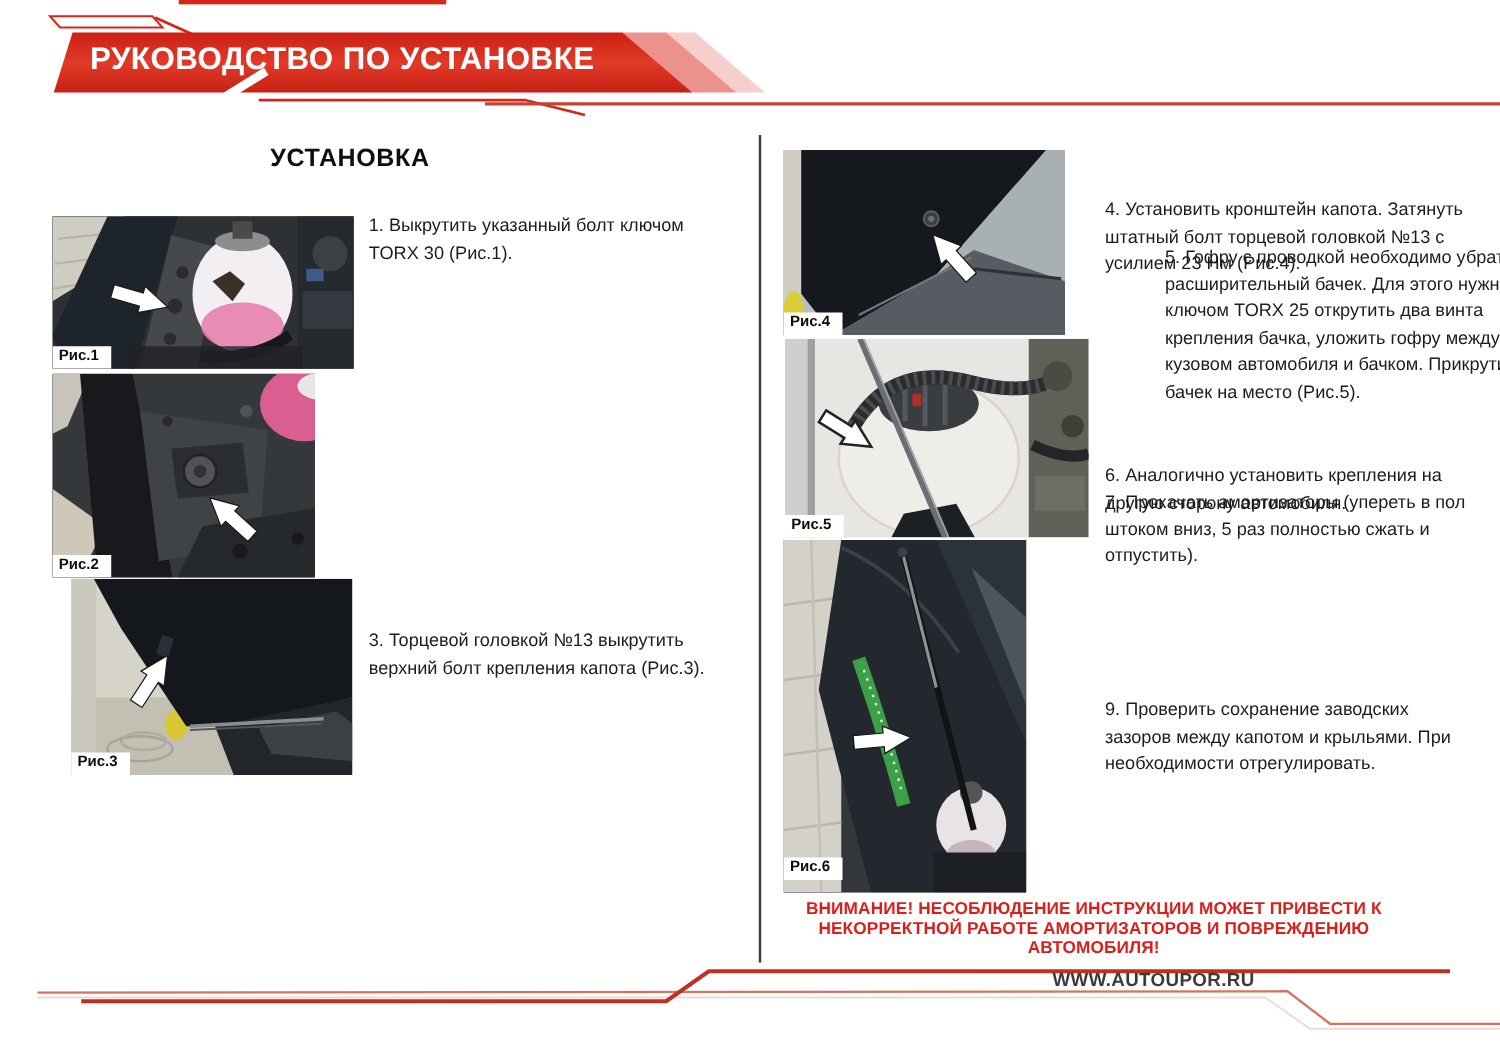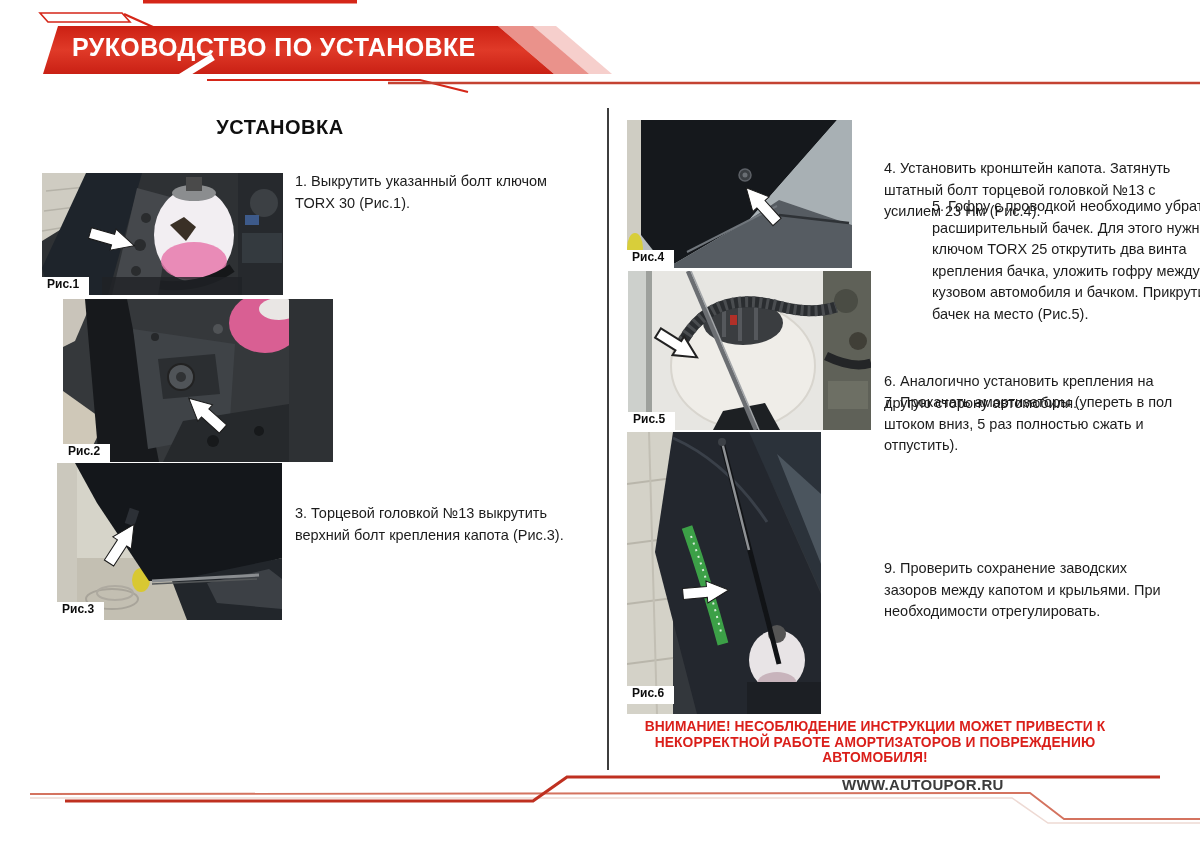--- a/index.html
+++ b/index.html
@@ -79,21 +79,21 @@
       <rect x="60" y="104" width="140" height="18" fill="#1f2225" opacity="0.8"></rect>
       <path d="M128,52 l14,-8 12,10 -10,14 z" fill="#3a3026"></path>
       <g transform="translate(48,60) rotate(16)">
         <polygon points="0,-5.5 24,-5.5 24,-11 46,0 24,11 24,5.5 0,5.5" fill="#ffffff" stroke="#1a1a1a" stroke-width="1"></polygon>
       </g>
     </svg>
     <span class="fig-label">Рис.1</span>
   </div>
   <div class="step" style="left:295px;top:171px;width:272px;">1. Выкрутить указанный болт ключом TORX 30 (Рис.1).</div>
 
-  <div class="photo" style="left:42px;top:299px;width:270px;height:163px;margin-left:21px;">
+  <div class="photo" style="left:42px;top:299px;width:210px;height:163px;">
     <svg width="226" height="163" viewBox="0 0 226 163">
       <rect width="226" height="163" fill="#35383b"></rect>
       <polygon points="0,0 30,0 12,42 0,48" fill="#c9c4ba"></polygon>
       <polygon points="0,92 42,122 22,163 0,163" fill="#cfc8b8"></polygon>
       <polygon points="22,0 64,0 96,163 36,163" fill="#17191c"></polygon>
       <ellipse cx="202" cy="24" rx="36" ry="30" fill="#d95f93"></ellipse>
       <ellipse cx="216" cy="10" rx="20" ry="11" fill="#e9e6e4"></ellipse>
       <polygon points="70,30 172,45 166,135 85,150" fill="#3f4347"></polygon>
       <polygon points="95,60 152,55 157,95 100,100" fill="#2b2e31"></polygon>
       <circle cx="118" cy="78" r="13" fill="#505458" stroke="#222" stroke-width="2"></circle>

